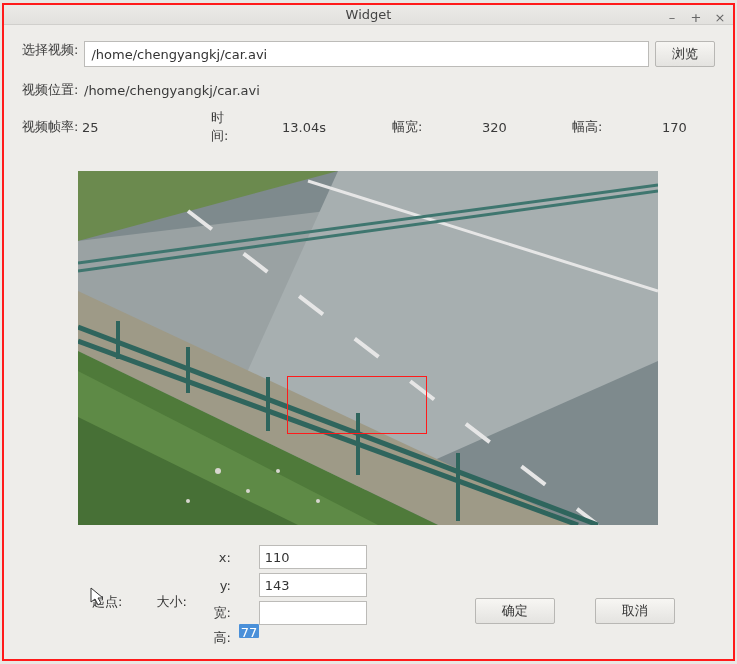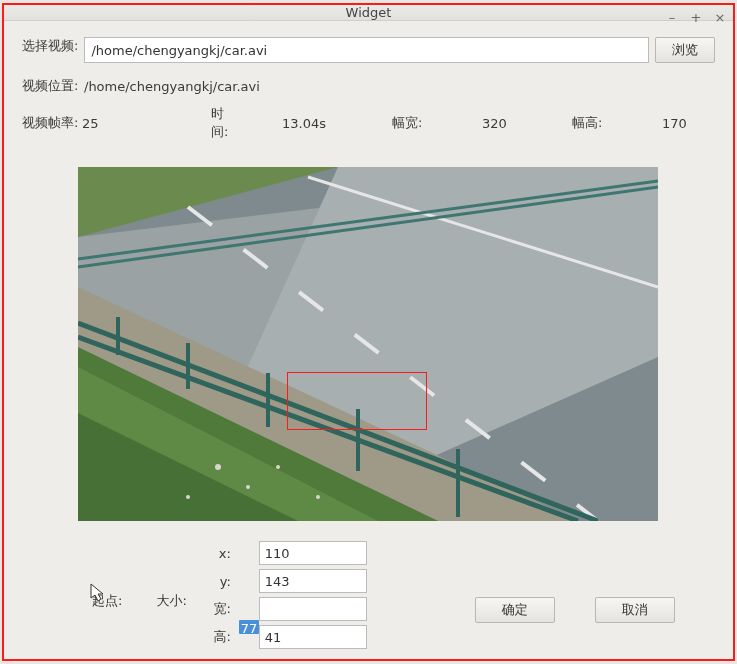--- a/index.html
+++ b/index.html
@@ -283,21 +283,20 @@
         <span class="clabel">x:</span>
         <input value="110" style="">
         <span class="clabel">y:</span>
         <input value="143" style="">
         <span class="clabel">宽:</span>
         <div class="sel-wrap">
           <input value="" style="">
           <span class="highlight">77</span>
         </div>
         <span class="clabel">高:</span>
-        <input value="41" style="">
       </div>
 
       <div class="btns">
         <div class="btn">确定</div>
         <div class="btn">取消</div>
       </div>
     </div>
 
     <svg class="cursor" style="left:86px; top:562px;" viewBox="0 0 16 20">
       <polygon points="1,1 1,15 5,12 8,18 11,16 8,11 13,11" fill="#fff" stroke="#333" stroke-width="1"></polygon>

